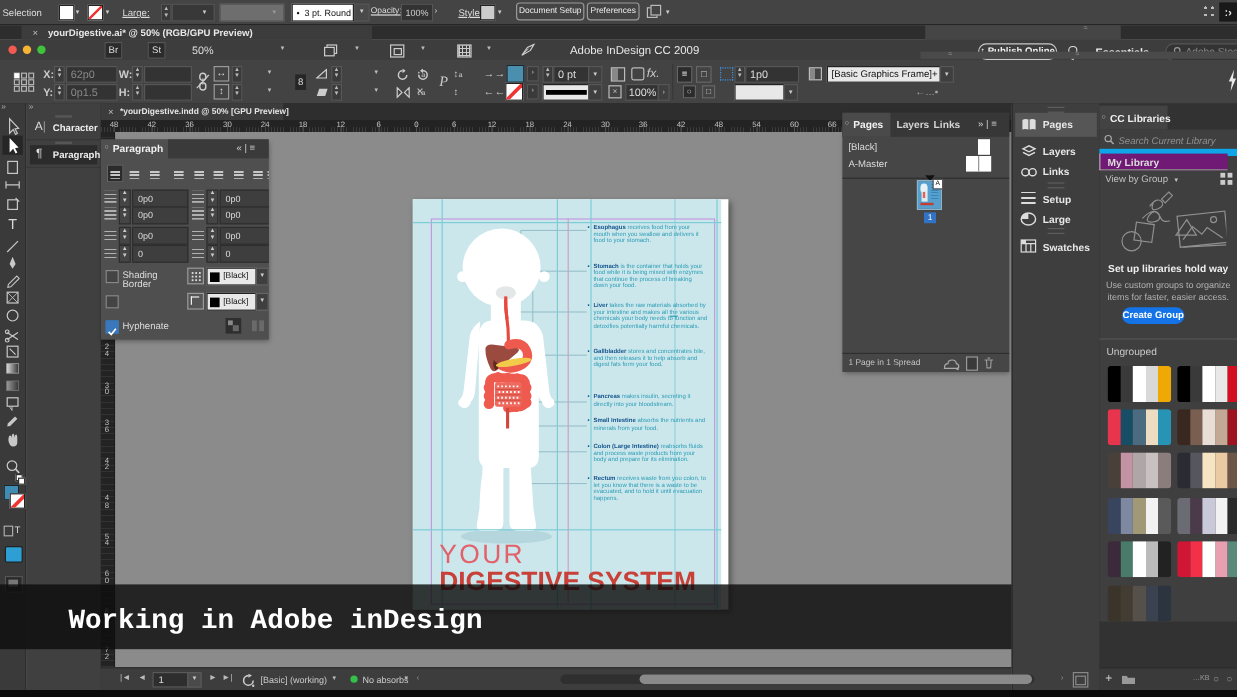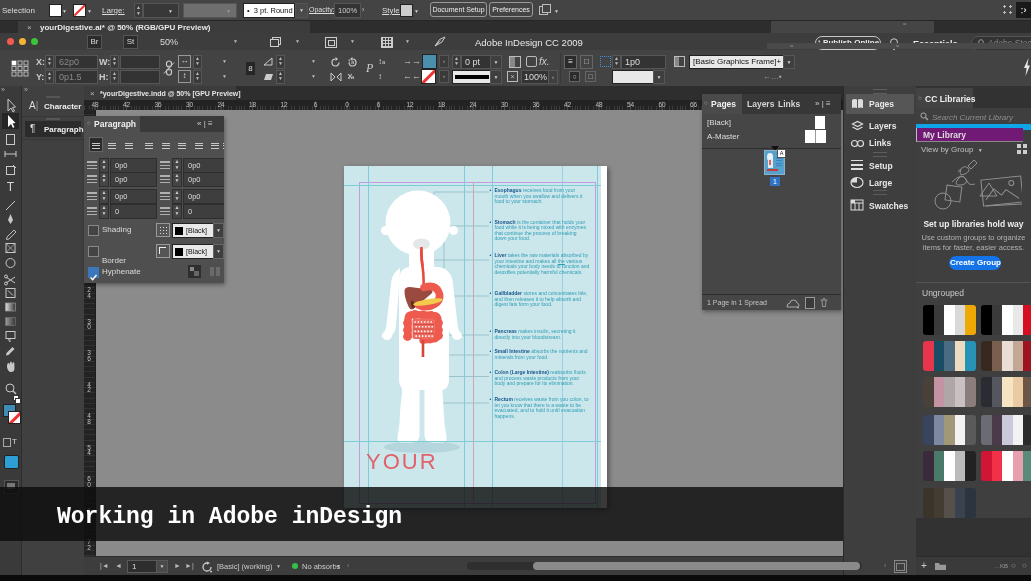--- a/index.html
+++ b/index.html
@@ -461,20 +461,21 @@
         <div class="abs" style="left:0;top:53.5px;width:95px;padding-left:5.5px;"><span class="abs" style="left:0.5px;top:0;color:#15558d;font-weight:bold;">•</span><span style="color:#15558d;font-weight:bold;">Stomach</span> is the container that holds your food while it is being mixed with enzymes that continue the process of breaking down your food.</div>
         <div class="abs" style="left:0;top:87px;width:95px;padding-left:5.5px;"><span class="abs" style="left:0.5px;top:0;color:#15558d;font-weight:bold;">•</span><span style="color:#15558d;font-weight:bold;">Liver</span> takes the raw materials absorbed by your intestine and makes all <u>the</u> various chemicals your body needs to function and detoxifies potentially harmful chemicals.</div>
         <div class="abs" style="left:0;top:125px;width:95px;padding-left:5.5px;"><span class="abs" style="left:0.5px;top:0;color:#15558d;font-weight:bold;">•</span><span style="color:#15558d;font-weight:bold;">Gallbladder</span> stores and concentrates bile, and then releases it to help absorb and digest fats form your food.</div>
         <div class="abs" style="left:0;top:163px;width:95px;padding-left:5.5px;"><span class="abs" style="left:0.5px;top:0;color:#15558d;font-weight:bold;">•</span><span style="color:#15558d;font-weight:bold;">Pancreas</span> makes insulin, secreting it directly into your bloodstream.</div>
         <div class="abs" style="left:0;top:183px;width:95px;padding-left:5.5px;"><span class="abs" style="left:0.5px;top:0;color:#15558d;font-weight:bold;">•</span><span style="color:#15558d;font-weight:bold;">Small Intestine</span> absorbs the nutrients and minerals from your food.</div>
         <div class="abs" style="left:0;top:204px;width:95px;padding-left:5.5px;"><span class="abs" style="left:0.5px;top:0;color:#15558d;font-weight:bold;">•</span><span style="color:#15558d;font-weight:bold;">Colon (Large Intestine)</span> reabsorbs fluids and process waste products from your body and prepare for its elimination.</div>
         <div class="abs" style="left:0;top:231px;width:95px;padding-left:5.5px;"><span class="abs" style="left:0.5px;top:0;color:#15558d;font-weight:bold;">•</span><span style="color:#15558d;font-weight:bold;">Rectum</span> receives waste from you colon, to let you know that there is a waste to be evacuated, and to hold it until evacuation happens.</div>
       </div>
 
     <div class="abs" style="left:22px;top:283px;font-size:22px;color:#e2616b;letter-spacing:2px;">YOUR</div>
+    <div class="abs" style="left:22px;top:306px;font-size:22px;font-weight:bold;color:#c84038;letter-spacing:0px;">DIGESTIVE SYSTEM</div>
   </div>
 
   <div class="abs" id="parapanel" style="left:84px;top:116px;width:140px;height:167px;background:#4f4f4f;box-shadow:1px 2px 4px rgba(0,0,0,0.35);overflow:hidden;">
     <div class="abs" style="left:56px;top:0;width:84px;height:16px;background:#3a3a3a;"></div>
     <div class="abs" style="left:3px;top:4px;color:#bbb;font-size:6px;">○</div>
     <div class="abs" style="left:10px;top:3px;color:#f0f0f0;font-size:8.5px;font-weight:bold;">Paragraph</div>
     <div class="abs" style="left:113px;top:3px;color:#ccc;font-size:8px;">« | ≡</div>
 
     <div id="alignbtns">
         <div class="abs" style="left:4.5px;top:21px;width:12px;height:13px;background:#2b2b2b;border:1px solid #666;">
@@ -537,21 +538,21 @@
     <div class="abs" style="left:18px;top:109px;color:#ddd;font-size:8px;">Shading</div>
     <div class="abs" style="left:72px;top:107px;width:12px;height:12px;border:1px solid #999;background:#555;">
         <div style="margin:1.5px;height:9px;background-image:radial-gradient(#ddd 34%,transparent 36%);background-size:3px 3px;"></div>
       </div>
     <div class="abs" style="left:88px;top:107px;width:40px;height:13px;background:#e8e8e8;border:1px solid #222;">
         <div class="abs" style="left:2px;top:2.5px;width:8px;height:8px;background:#000;"></div>
         <div class="abs" style="left:13px;top:3px;font-size:7px;color:#111;">[Black]</div>
       </div>
     <div class="abs" style="left:129px;top:107px;width:9px;height:13px;background:#3f3f3f;border:1px solid #666;color:#ccc;font-size:5px;text-align:center;line-height:13px;">▼</div>
     <div class="abs" style="left:4px;top:130px;width:9px;height:9px;border:1px solid #888;background:#444;"></div>
-    <div class="abs" style="left:18px;top:140px;color:#ddd;font-size:8px;">Border</div>
+    <div class="abs" style="left:18px;top:116px;color:#ddd;font-size:8px;">Border</div>
     <div class="abs" style="left:72px;top:128px;width:12px;height:12px;border:1px solid #999;background:#555;">
         <div style="margin:2px;width:6px;height:6px;border-left:1.5px solid #eee;border-top:1.5px solid #eee;"></div>
       </div>
     <div class="abs" style="left:88px;top:128px;width:40px;height:13px;background:#e8e8e8;border:1px solid #222;">
         <div class="abs" style="left:2px;top:2.5px;width:8px;height:8px;background:#000;"></div>
         <div class="abs" style="left:13px;top:3px;font-size:7px;color:#111;">[Black]</div>
       </div>
     <div class="abs" style="left:129px;top:128px;width:9px;height:13px;background:#3f3f3f;border:1px solid #666;color:#ccc;font-size:5px;text-align:center;line-height:13px;">▼</div>
 
     <div class="abs" style="left:4px;top:151px;width:9px;height:9px;background:#3b77bb;border:1px solid #3b77bb;"><svg width="9" height="9" viewBox="0 0 9 9">
@@ -685,21 +686,21 @@
         <g transform="rotate(-6 72 32)">
             <rect x="52" y="20" width="40" height="26"></rect>
             <path d="M55 40 l9 -10 l7 7 5 -5 12 10"></path>
             <circle cx="82" cy="26" r="2.5"></circle>
           </g>
         <path d="M56 48 l36 -2"></path>
       </g>
     </svg>
     <div class="abs" style="left:0;top:133px;width:115px;text-align:center;color:#eee;font-size:8.5px;font-weight:bold;">Set up libraries hold way</div>
     <div class="abs" style="left:0;top:147px;width:115px;text-align:center;color:#b2b2b2;font-size:7.5px;line-height:9.5px;">Use custom groups to organize<br>items for faster, easier access.</div>
-    <div class="abs" style="left:33px;top:170px;width:52px;height:14px;background:#1473e6;border-radius:8px;color:#fff;font-size:8px;font-weight:bold;text-align:right;line-height:14px;">Create Group</div>
+    <div class="abs" style="left:19px;top:170px;width:52px;height:14px;background:#1473e6;border-radius:8px;color:#fff;font-size:8px;font-weight:bold;text-align:center;line-height:14px;">Create Group</div>
     <div class="abs" style="left:0;top:196px;width:115px;height:1px;background:#555;"></div>
     <div class="abs" style="left:6px;top:202px;color:#c9c9c9;font-size:8.5px;">Ungrouped</div>
     <div id="swatches">
         <div class="abs" style="left:7px;top:219px;width:53px;height:30px;border-radius:3px;overflow:hidden;">
           <div style="position:absolute;left:0px;top:0;width:10.6px;height:30px;background:#000000;"></div>
           <div style="position:absolute;left:10.6px;top:0;width:10.6px;height:30px;background:#3a3a3a;"></div>
           <div style="position:absolute;left:21.2px;top:0;width:10.6px;height:30px;background:#ffffff;"></div>
           <div style="position:absolute;left:31.799999999999997px;top:0;width:10.6px;height:30px;background:#d9d9d9;"></div>
           <div style="position:absolute;left:42.4px;top:0;width:10.6px;height:30px;background:#eea904;"></div>
         </div>

